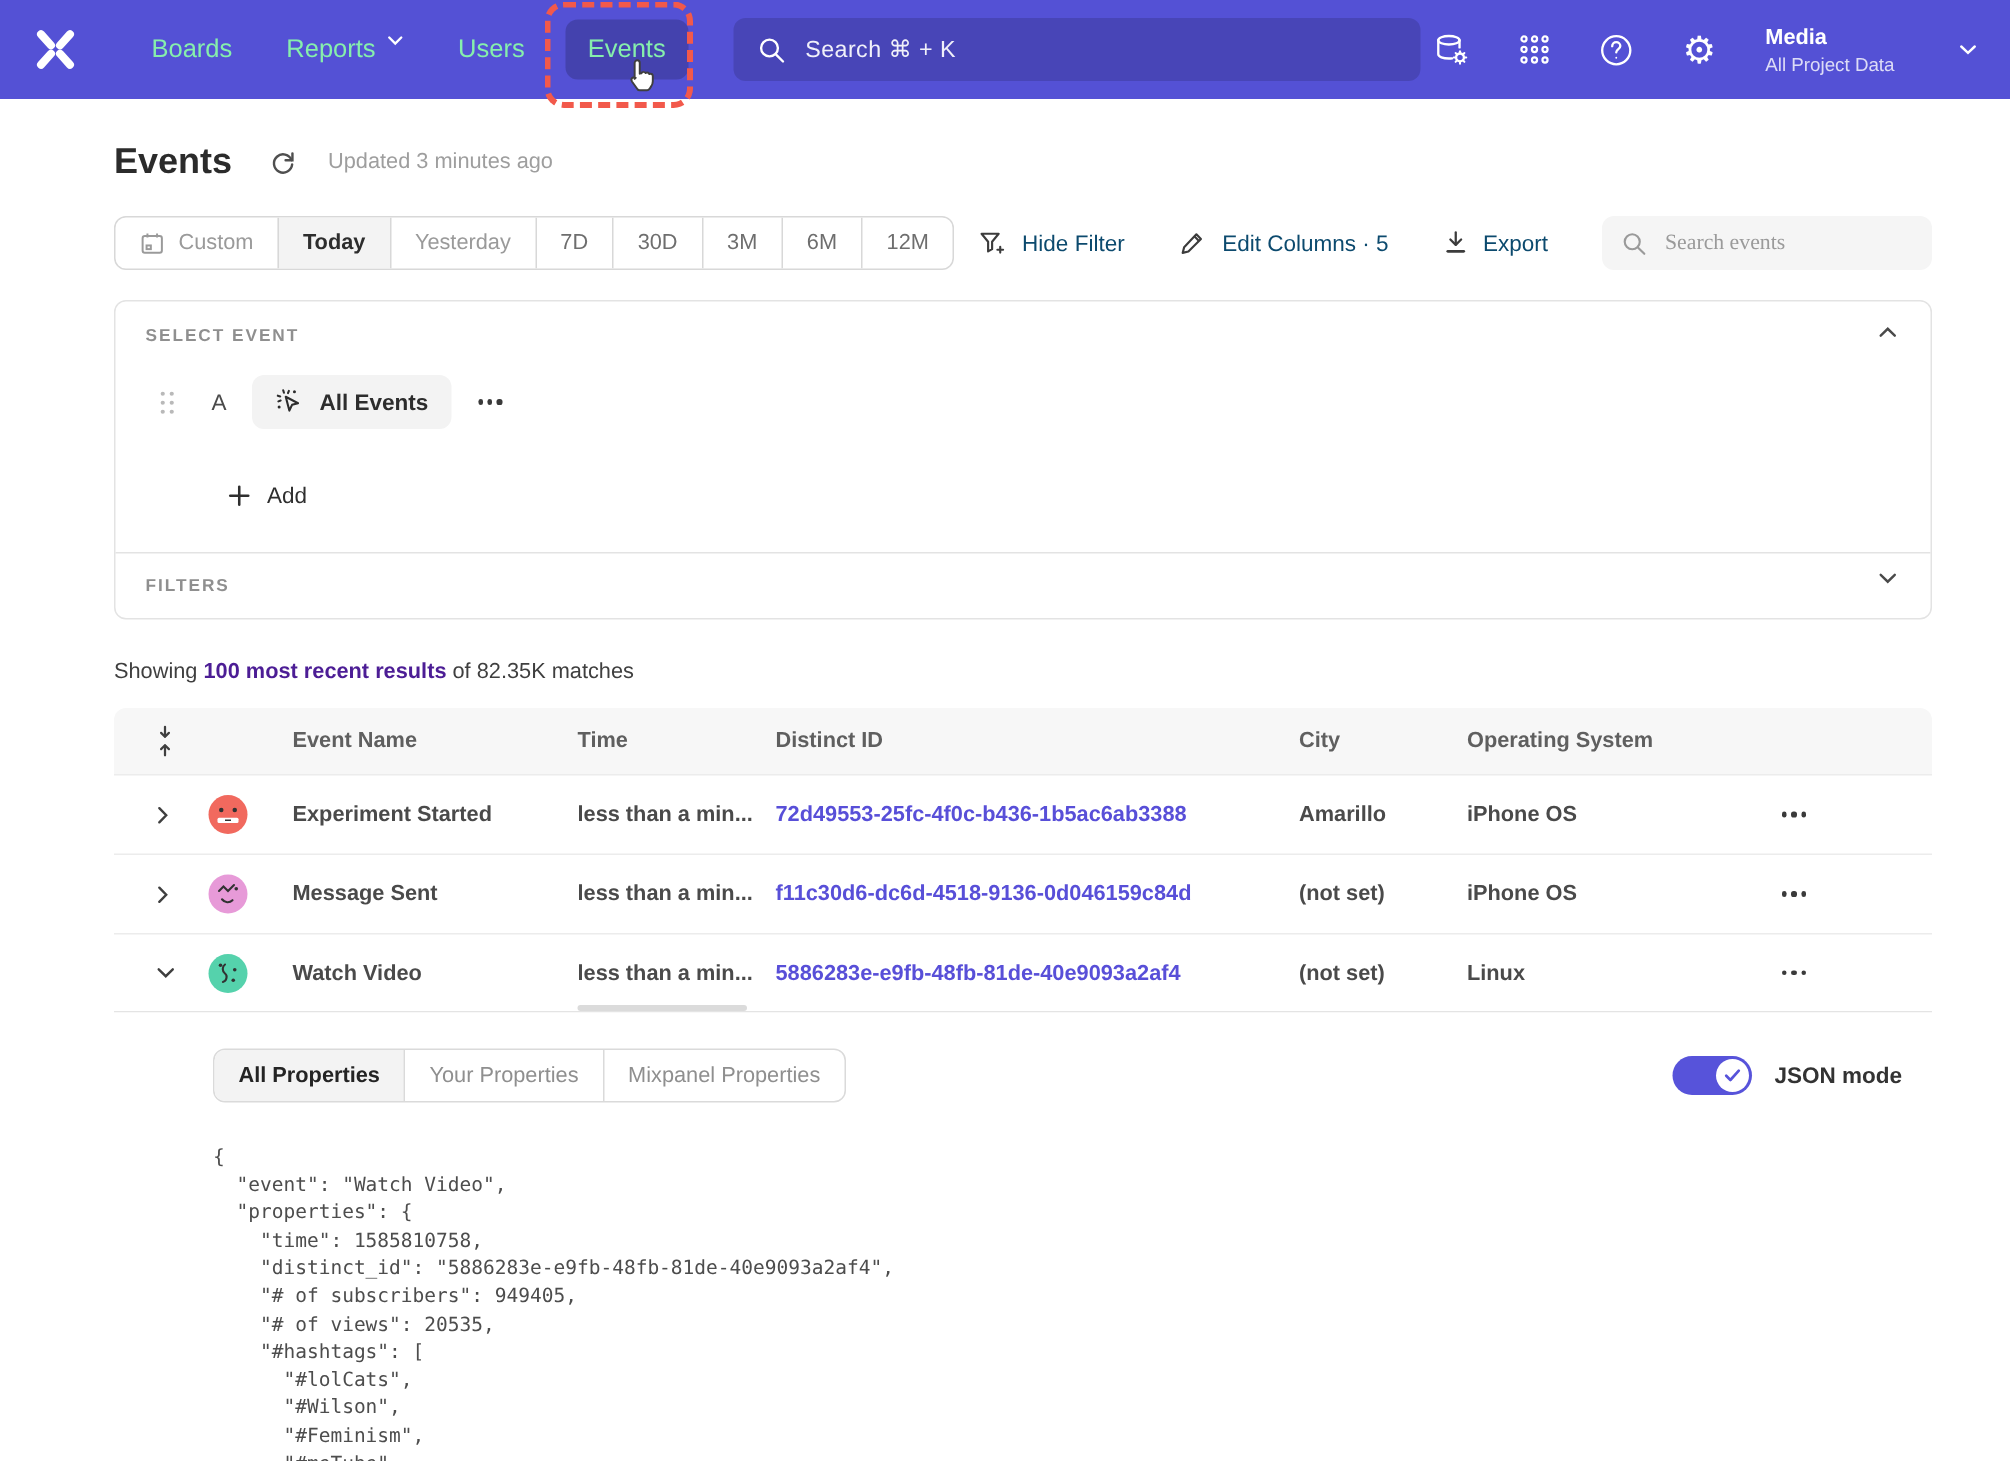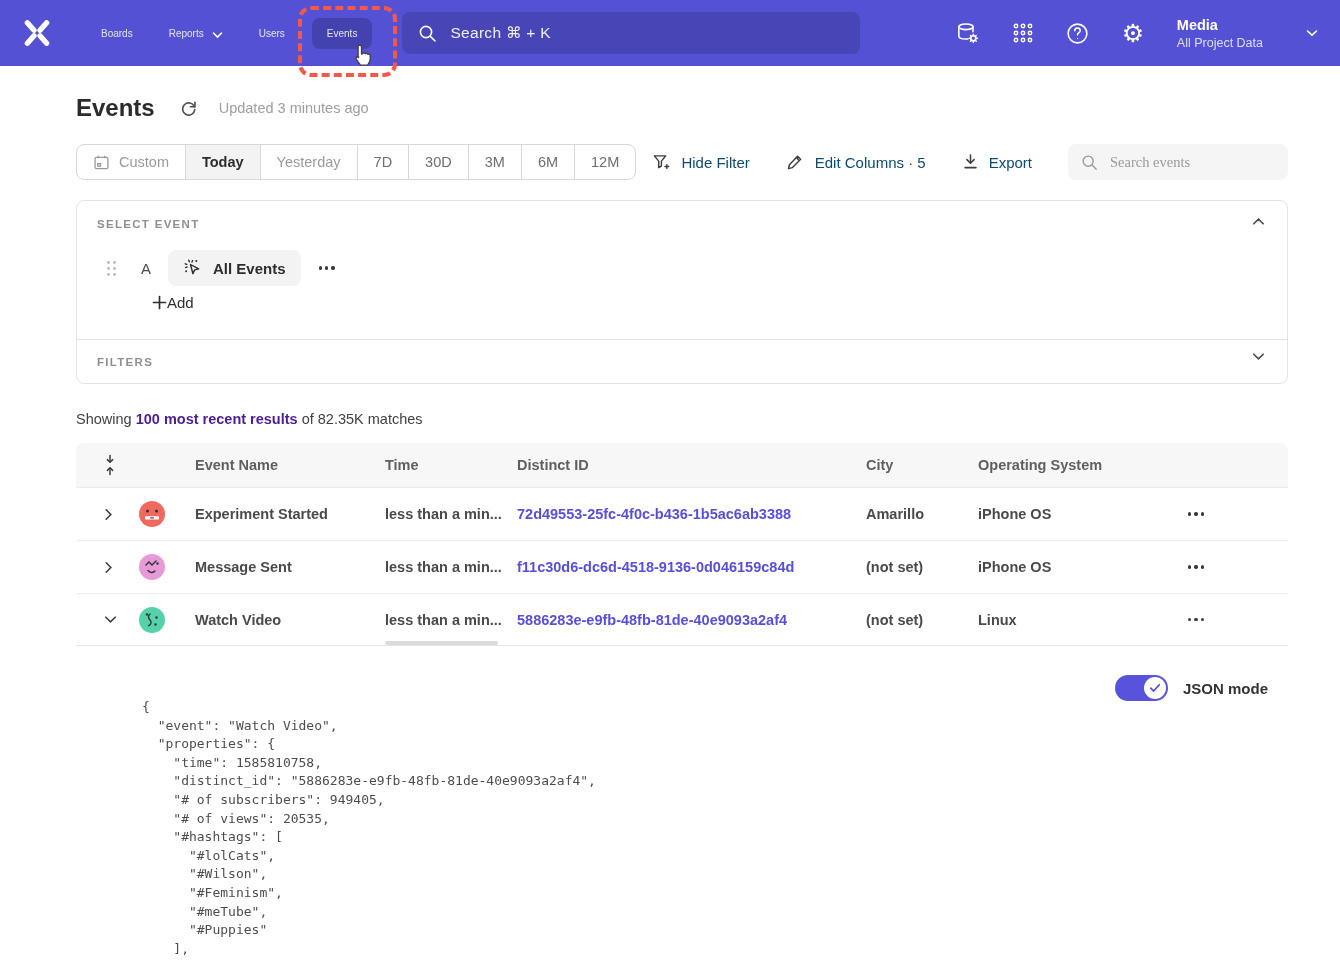--- a/index.html
+++ b/index.html
@@ -8,21 +8,21 @@
     width:1340px; height:974px; overflow:hidden;
     background:#ffffff; color:#3a3a3a;
     font-family:"Liberation Sans","DejaVu Sans",sans-serif;
   }
   svg { display:block; }
 
   
   .navbar { height:66px; background:#5451D5; display:flex; align-items:center; padding:0 22px 0 20px; position:relative; z-index:10; }
   .logo { width:34px; height:34px; display:flex; align-items:center; justify-content:center; }
   .nav-items { display:flex; align-items:center; margin-left:32px; gap:6px; }
-  .nav-item { color:#e5e5e5; font-size:10px; padding:10px 15px; border-radius:8px; display:flex; align-items:flex-end; gap:8px; cursor:pointer; white-space:nowrap; }
+  .nav-item { color:#86efac; font-size:17px; padding:10px 15px; border-radius:8px; display:flex; align-items:flex-start; gap:8px; cursor:pointer; white-space:nowrap; }
   .events-wrap { position:relative; margin-left:6px; }
   .nav-item.active { background:rgba(0,0,0,0.18); }
   .annotation-box { position:absolute; left:-14px; top:-12px; width:99px; height:71px; border:4px dashed #F2594B; border-radius:13px; pointer-events:none; }
   .annotation-cursor { position:absolute; left:38px; top:25px; width:24px; height:26px; pointer-events:none; }
 
   .nav-search { margin-left:30px; width:458px; height:42px; background:rgba(0,0,0,0.14); border-radius:8px; display:flex; align-items:center; gap:13px; padding:0 16px; cursor:text; }
   .nav-search-text { color:rgba(255,255,255,0.92); font-size:15.5px; letter-spacing:.3px; }
 
   .nav-right { margin-left:auto; display:flex; align-items:center; gap:29px; }
   .nav-icon { width:26px; height:26px; display:flex; align-items:center; justify-content:center; cursor:pointer; }
@@ -57,21 +57,21 @@
   .panel-sec1 { position:relative; padding:17px 20px 25px; }
   .sec-label { font-size:11.5px; letter-spacing:1.3px; color:#8f8f8f; font-weight:600; }
   .collapse-btn { position:absolute; right:18px; top:12px; padding:4px; cursor:pointer; color:#4a4a4a; }
   .event-row { display:flex; align-items:center; margin-top:20px; }
   .drag-handle { margin-left:9px; cursor:grab; }
   .event-letter { margin-left:24px; font-size:15px; color:#4a4a4a; }
   .chip { margin-left:17px; height:36px; background:#F3F3F3; border-radius:8px; display:flex; align-items:center; gap:10px; padding:0 15px; font-weight:700; font-size:15px; color:#2d2d2d; cursor:pointer; }
   .more-dots { display:flex; gap:3px; align-items:center; cursor:pointer; padding:6px; }
   .more-dots i { width:3.4px; height:3.4px; border-radius:50%; background:#3a3a3a; display:block; }
   .event-more { margin-left:12px; }
-  .add-btn { margin-top:8px; margin-left:55px; display:inline-flex; align-items:center; font-size:15px; font-weight:500; color:#2f2f2f; cursor:pointer; }
+  .add-btn { margin-top:36px; margin-left:55px; display:inline-flex; align-items:center; gap:11px; font-size:15px; font-weight:500; color:#2f2f2f; cursor:pointer; }
   .panel-sec2 { border-top:1px solid #E3E3E3; height:44px; display:flex; align-items:center; padding:0 20px; position:relative; }
   .panel-sec2 .collapse-btn { top:8px; }
 
   
   .results-line { margin-top:27px; font-size:14.5px; color:#3f3f3f; }
   .results-line b { color:#4c1d95; }
 
   
   .table-card { margin-top:16px; }
   .trow { display:grid; grid-template-columns:62px 57px 190px 132px 349px 112px 186px 1fr; align-items:center;font-weight:bold; }
@@ -466,20 +466,31 @@
           <div class="more-dots">
             <i></i>
             <i></i>
             <i></i>
           </div>
         </div>
       <div class="hscroll-thumb"></div>
     </div>
 
     <div class="detail">
+      <div class="tabs">
+        <div class="tab active">
+            <span>All Properties</span>
+          </div>
+        <div class="tab">
+            <span>Your Properties</span>
+          </div>
+        <div class="tab">
+            <span>Mixpanel Properties</span>
+          </div>
+      </div>
 
       <div class="json-mode">
         <div class="toggle">
           <div class="toggle-knob">
             <span>
               <svg width="12" height="10" viewBox="0 0 12 10" fill="none" stroke="#5753DA" stroke-width="1.8" stroke-linecap="round" stroke-linejoin="round">
                   <polyline points="1.8,5.2 4.6,8 10.2,1.8"></polyline>
                 </svg>
             </span>
           </div>

